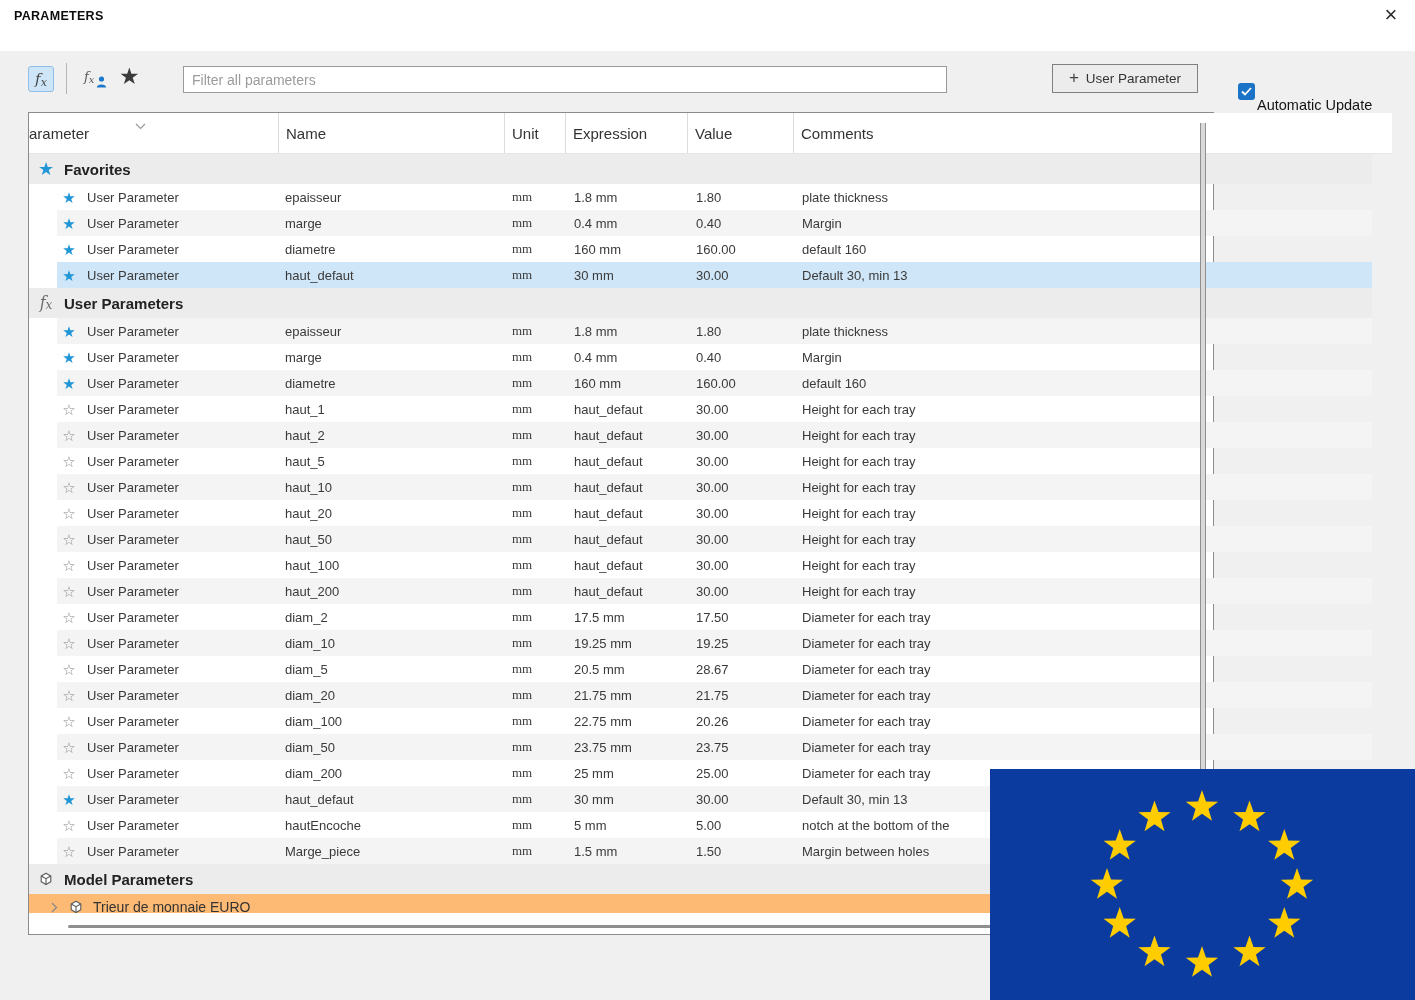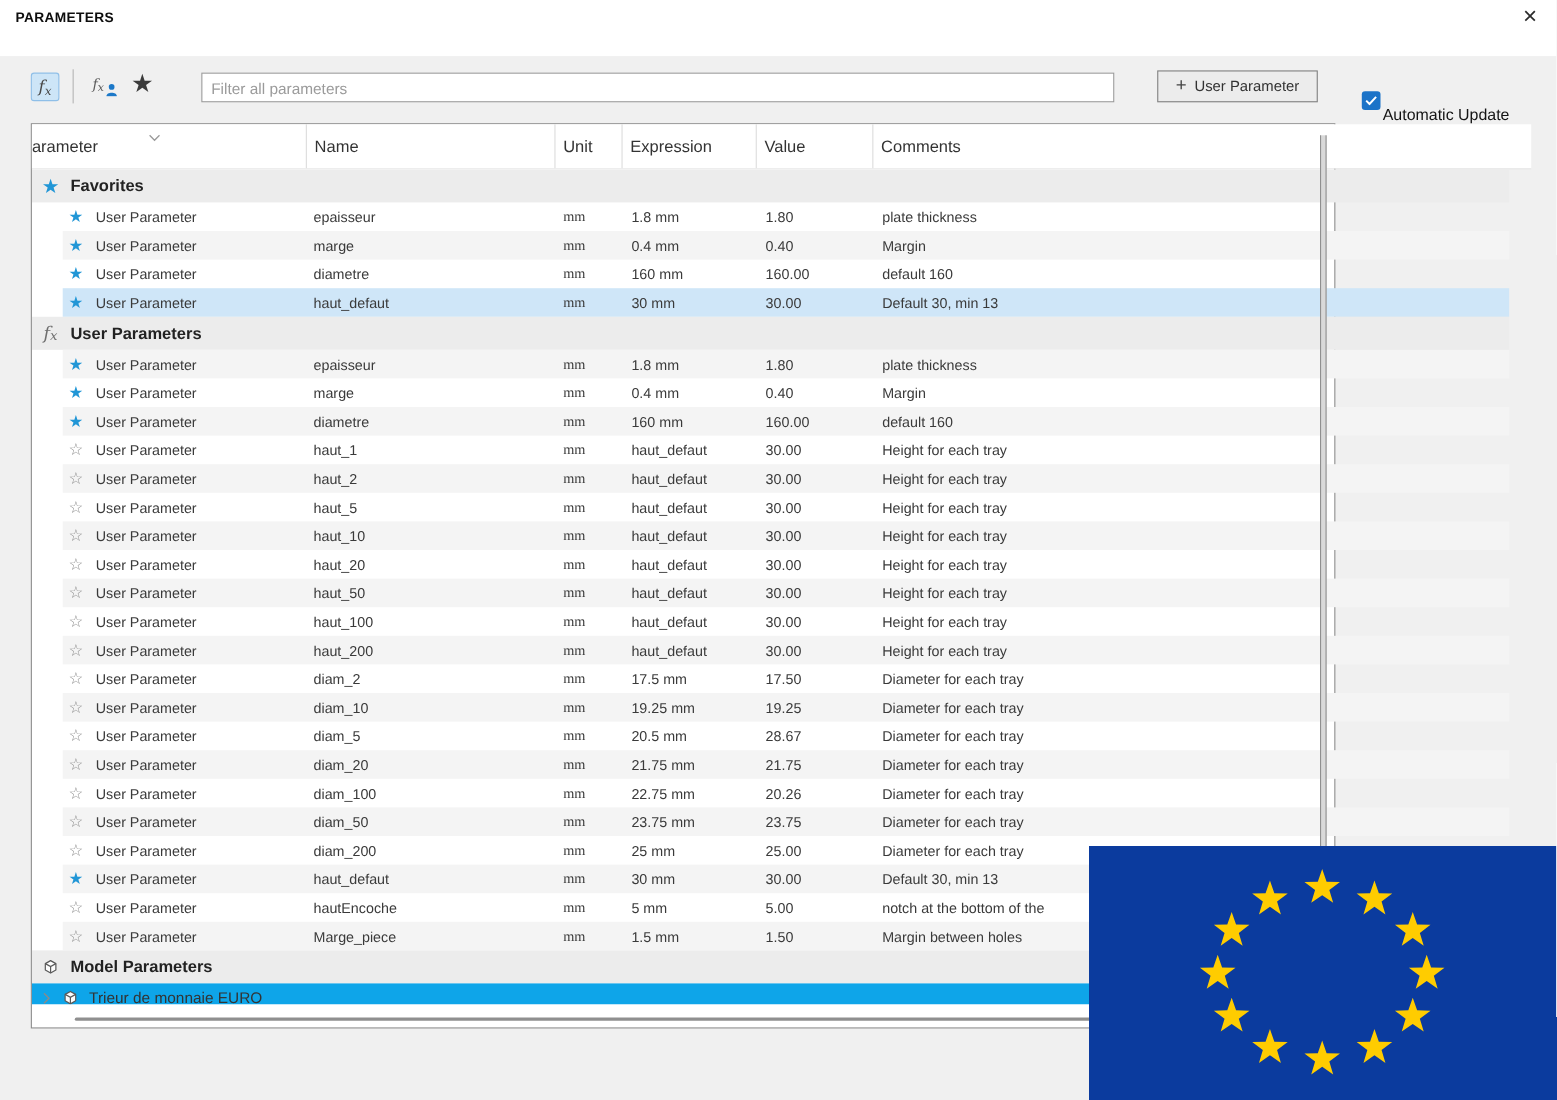--- a/index.html
+++ b/index.html
@@ -18,21 +18,21 @@
   .fxg { font-family:"DejaVu Serif",serif; font-style:italic; color:#474747; line-height:1; white-space:nowrap; }
   .fxg .f { font-size:15px; }
   .fxg .x { font-size:11px; position:relative; top:2px; }
   .tdivider { position:absolute; left:66px; top:63px; width:1px; height:31px; background:#b4b4b4; }
   .fx-user { position:absolute; left:84px; top:66px; width:30px; height:26px; }
   .fx-user .fxg { position:absolute; left:0; top:2px; color:#5c5c5c; }
   .fx-user .fxg .f { font-size:13px; }
   .fx-user .fxg .x { font-size:10px; }
   .fx-user svg { position:absolute; left:12px; top:10px; }
   .star-tool { position:absolute; left:119px; top:62px; font-size:23px; color:#3b3b3b; line-height:1.3; }
-  .filter { position:absolute; left:183px; top:66px; width:830px; height:27px; border:1px solid #9a9a9a;
+  .filter { position:absolute; left:183px; top:66px; width:764px; height:27px; border:1px solid #9a9a9a;
             background:#fff; font-family:"Liberation Sans",sans-serif; font-size:14px; color:#333; padding:0 8px; outline:none; }
   .filter::placeholder { color:#9b9b9b; }
   .add-btn { position:absolute; left:1052px; top:64px; width:146px; height:29px; background:#ececec;
              border:1px solid #808080; display:flex; align-items:center; justify-content:center; gap:7px;
              font-size:13.5px; color:#333; }
   .add-btn .plus { font-size:17px; color:#444; position:relative; top:-1px; }
   .auto-upd { position:absolute; left:1238px; top:69px; display:flex; align-items:center; gap:2px; }
   .cbx { width:17px; height:17px; background:#1b73c8; border-radius:3px; display:flex; align-items:center; justify-content:center; }
   .auto-upd-label { font-size:14.5px; color:#141414;margin-top:28px; }
 
@@ -66,21 +66,21 @@
 
   .shead { position:relative; width:1343px; height:30px; display:flex; align-items:center; gap:9px;
            padding-left:8px; background:#ececec; font-size:15px; font-weight:700; color:#222; }
   .shead .star-blue { color:#2196d6; font-size:18px; font-weight:400; line-height:1; }
   .shead .fxg { color:#6e6e6e; font-weight:400; }
   .shead .fxg .f { font-size:16px; }
   .shead .fxg .x { font-size:12px; }
   .sicon { display:inline-flex; align-items:center; justify-content:center; width:18px; }
 
   .childrow { position:relative; width:1343px; height:26px; display:flex; align-items:center; gap:8px;
-              padding-left:10px; background:#0ea5e9; font-size:14px; color:#333; }
+              padding-left:22px; background:#fdba74; font-size:14px; color:#333; }
   .chev { display:inline-flex; width:8px; }
 
   .vscroll { position:absolute; top:10px; right:7px; width:6px; height:806px; background:#d9d9d9;
              border-left:1px solid #8f8f8f; border-right:1px solid #8f8f8f; }
   .hscroll { position:absolute; left:39px; bottom:6px; width:1312px; height:3px; background:#8f8f8f; border-radius:2px; }
 
   
   .flag { position:absolute; left:990px; top:769px; width:425px; height:231px; z-index:10; }
 </style>
 </head>

